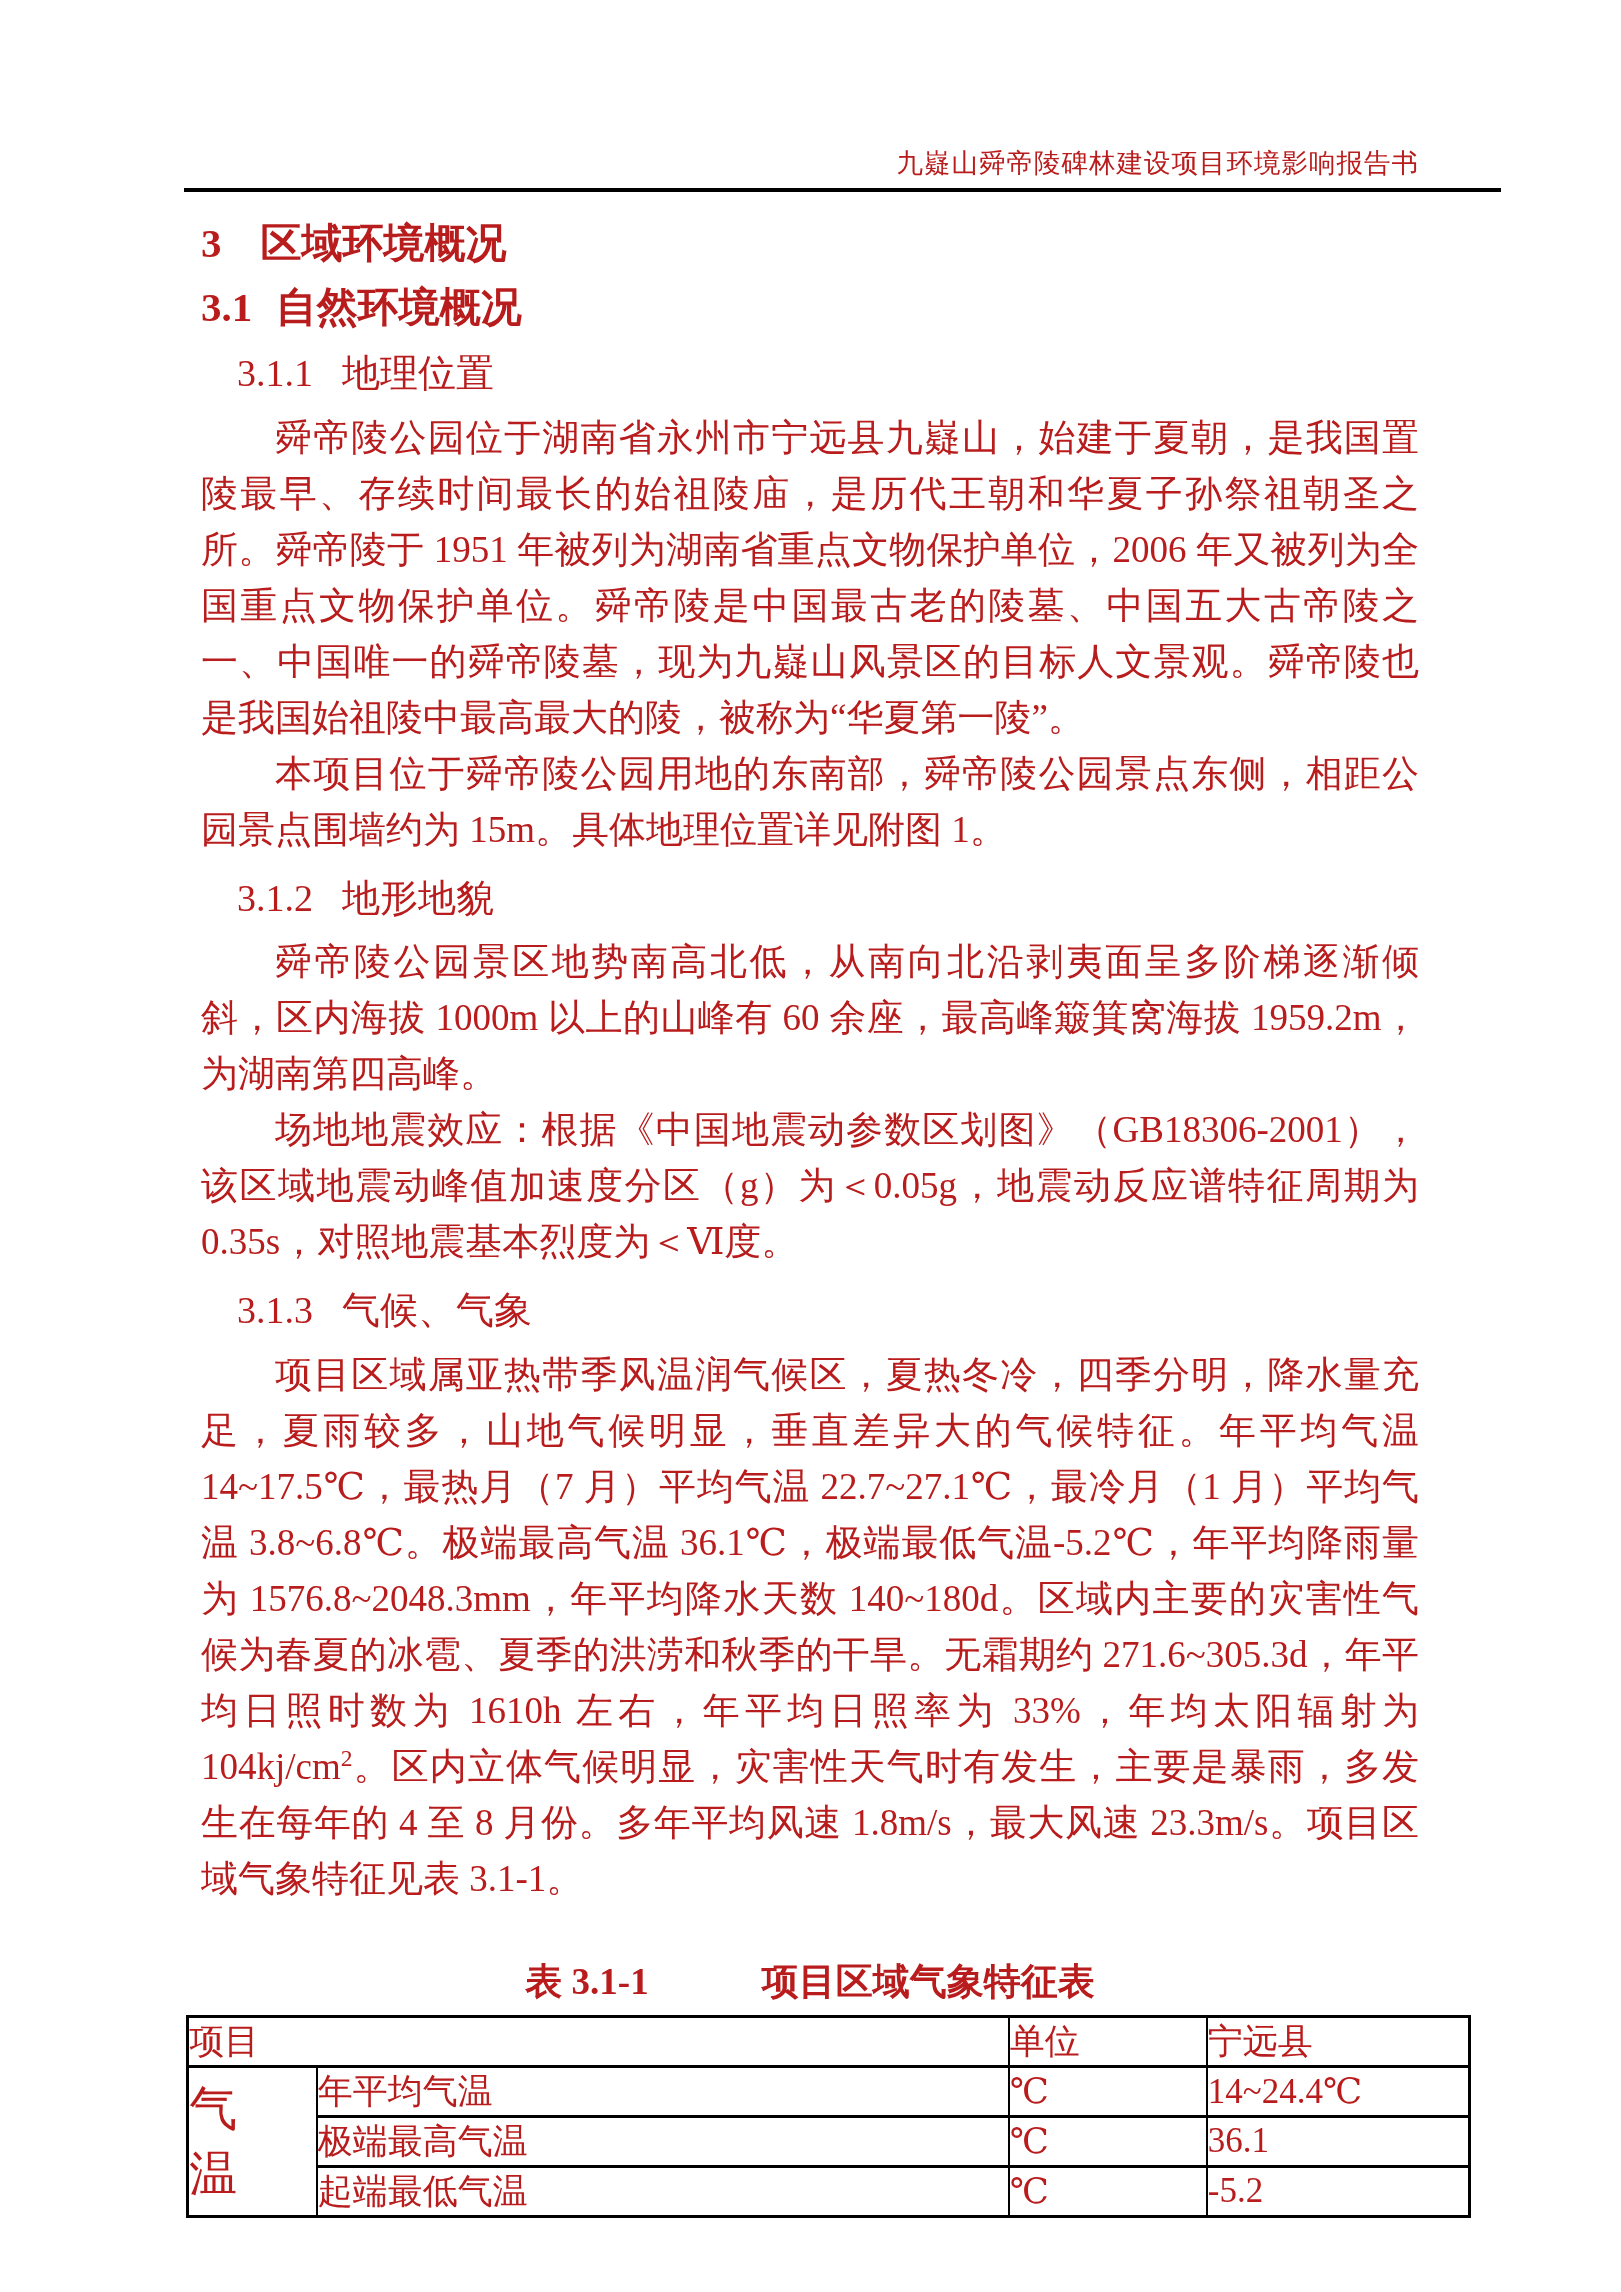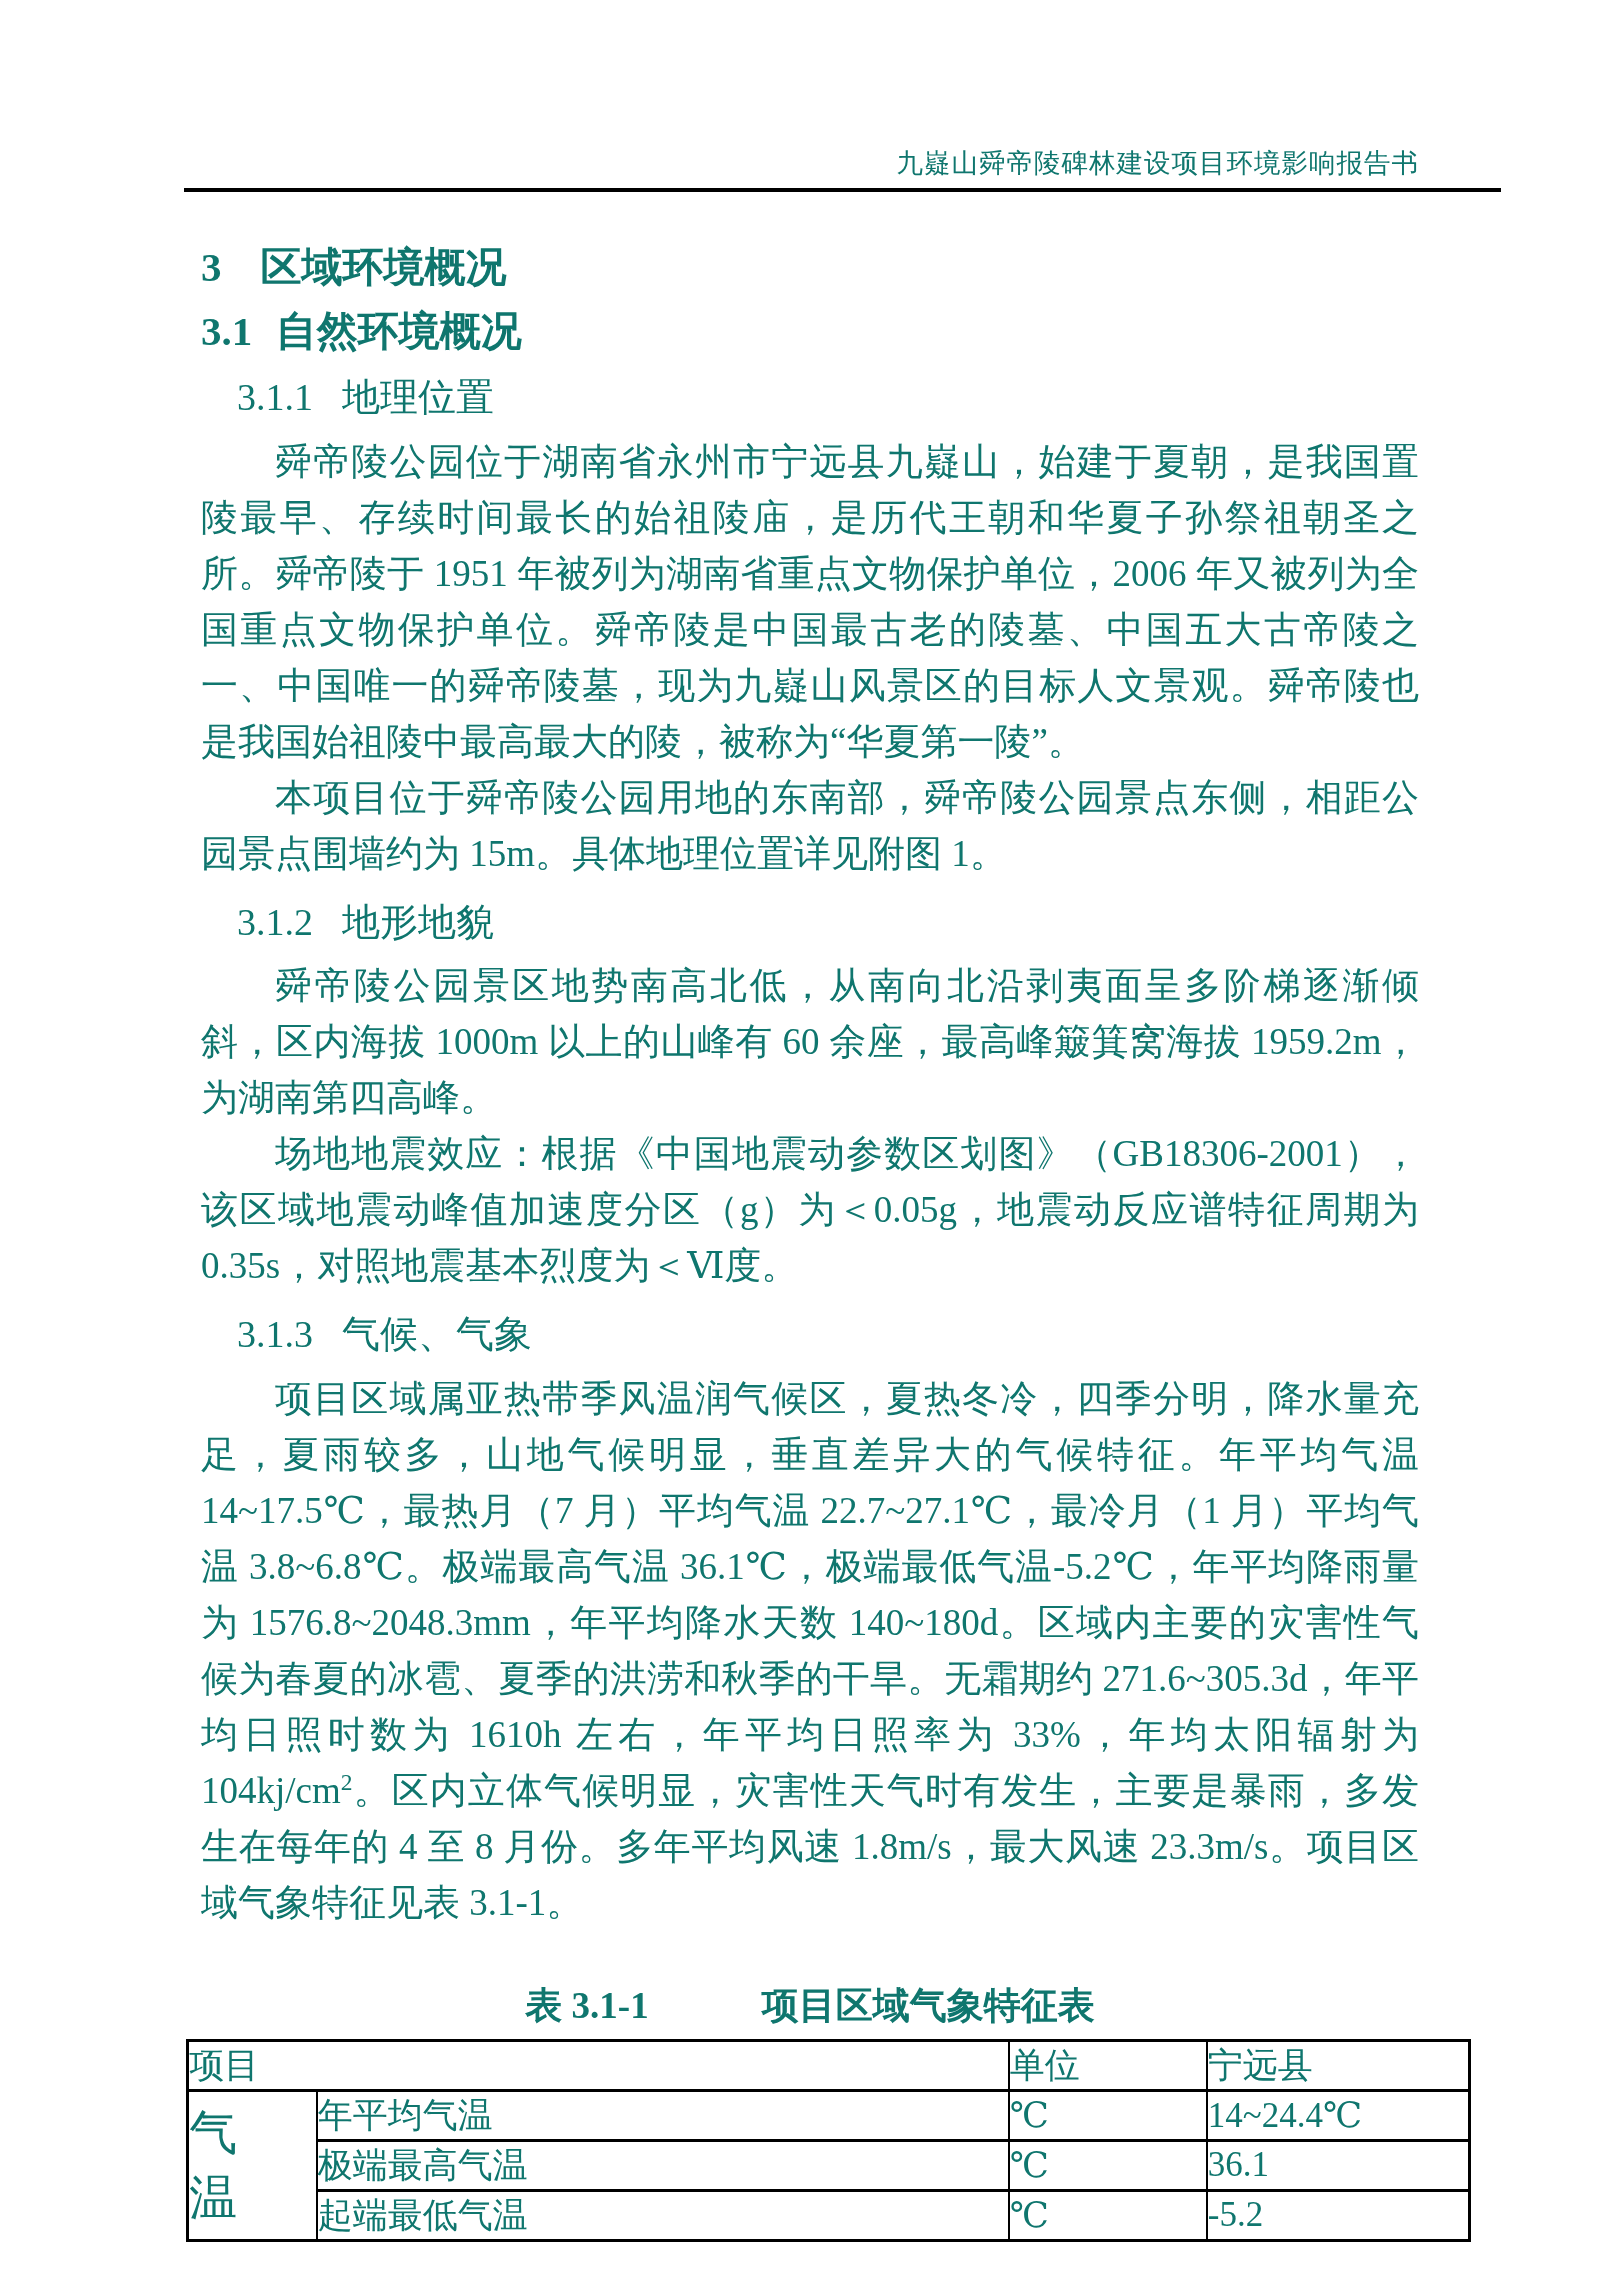--- a/index.html
+++ b/index.html
@@ -3,41 +3,41 @@
 <meta charset="utf-8">
 <style>
   html, body { margin:0; padding:0; background:#888; }
   .page {
     width:1621px; height:2293px;
     background:#ffffff;
     position:relative;
     margin:0 auto;
     overflow:hidden;
     font-family:"Liberation Serif","DejaVu Serif",serif;
-    color:#0f766e;
+    color:#b91c1c;
   }
   .content { position:absolute; left:201px; top:0; width:1218px; }
 
   .running-header {
     margin-top:147px;
     text-align:right;
     font-size:26.5px;
     line-height:32px;
     letter-spacing:1px;
   }
   .header-rule {
     margin-top:8.8px;
     margin-left:-16.7px;
     width:1317px;
     height:3.9px;
     background:#000;
   }
 
   h1, h2 { font-size:41px; font-weight:bold; line-height:51px; margin:0; }
-  h1 { margin-top:50px; }
+  h1 { margin-top:26px; }
   h2 { margin-top:13.7px; }
   h3 { font-size:38px; font-weight:normal; line-height:49px; margin:15.7px 0 11.8px 0; }
   .hnum { display:inline-block; }
   .h1num { margin-right:39px; }
   .h2num { margin-right:23.5px; }
   .h3num { margin-right:29px;margin-left:36px; }
 
   .body-p {
     font-size:37px;
     line-height:56px;

